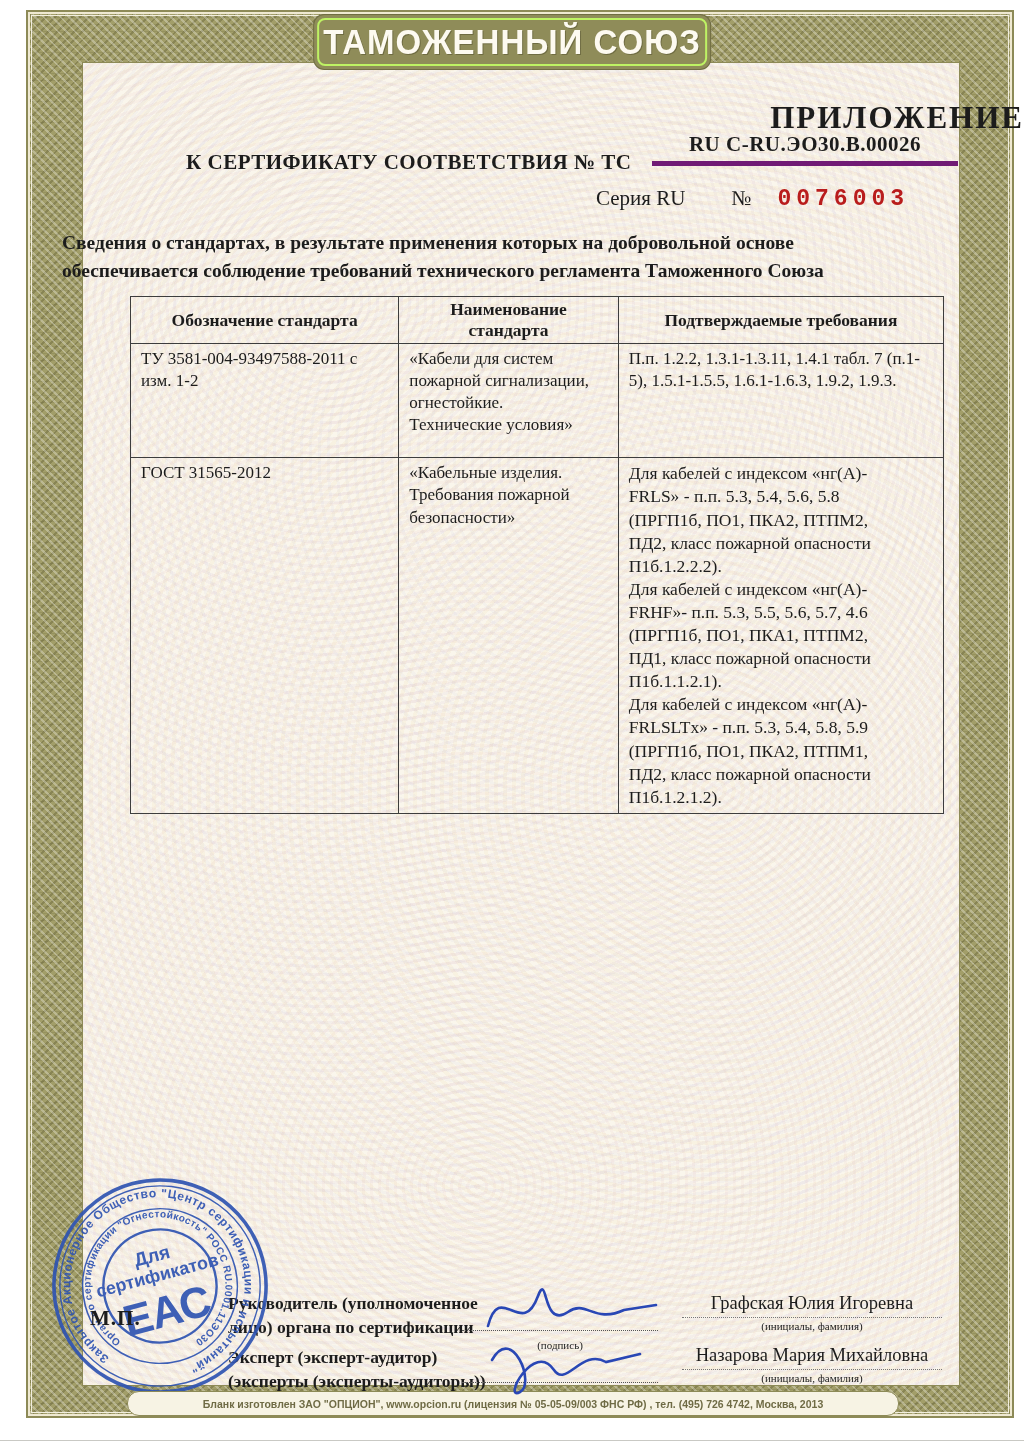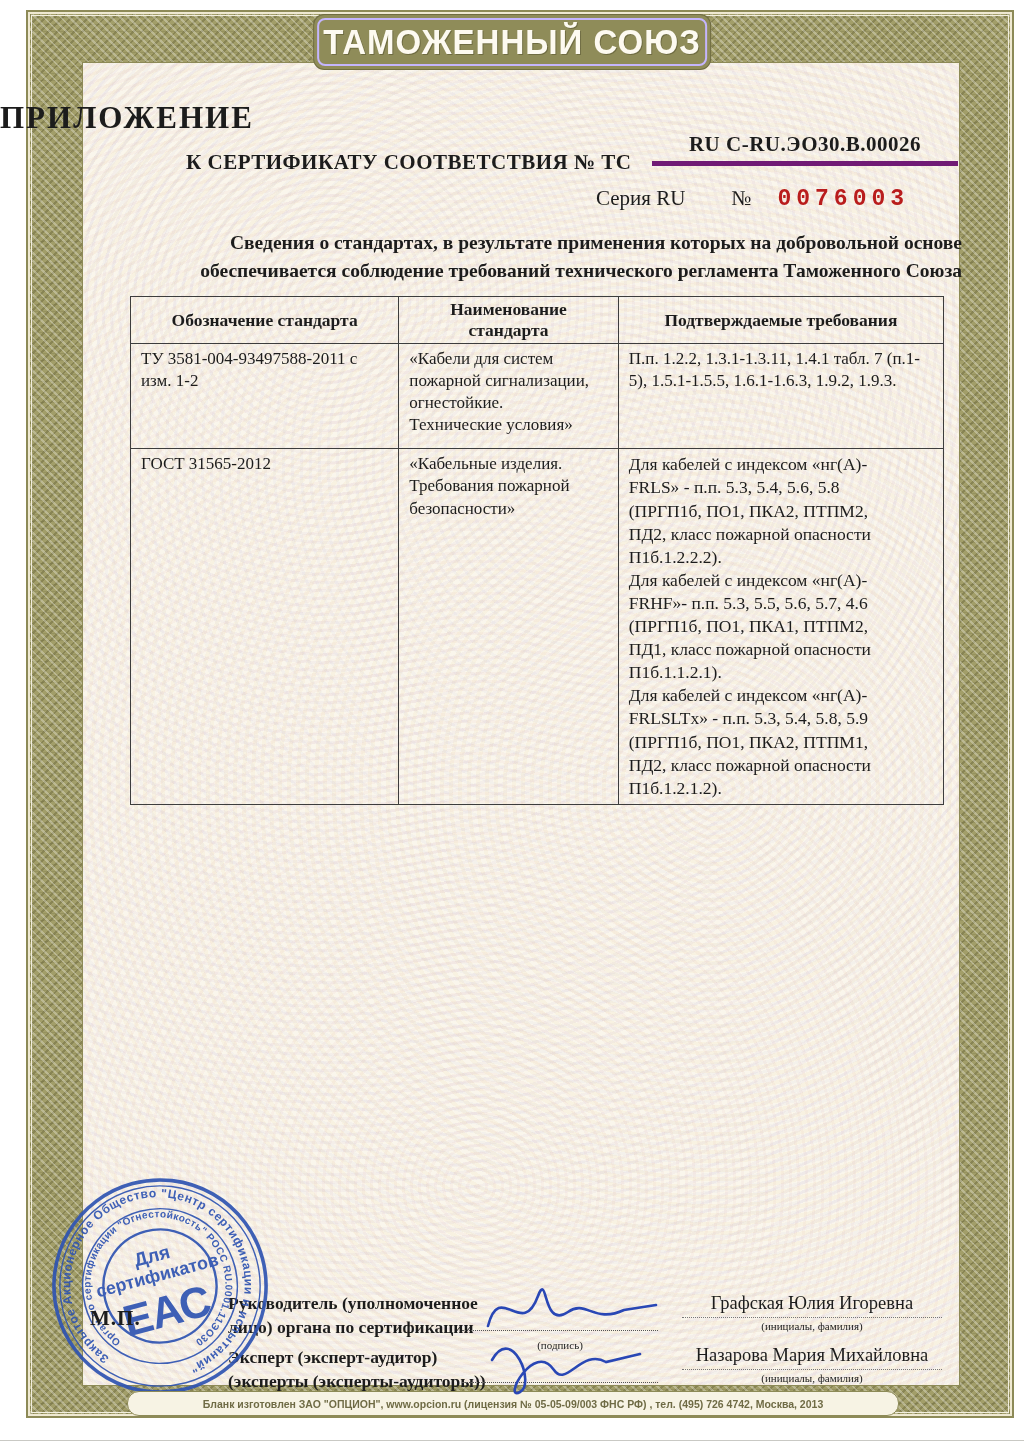--- a/index.html
+++ b/index.html
@@ -23,51 +23,51 @@
            repeating-radial-gradient(circle at 28% 18%, rgba(170,140,200,.07) 0 3px, transparent 3px 8px),
            repeating-radial-gradient(circle at 72% 55%, rgba(228,198,120,.09) 0 4px, transparent 4px 9px),
            repeating-radial-gradient(circle at 45% 85%, rgba(220,150,150,.07) 0 3px, transparent 3px 8px),
            repeating-radial-gradient(circle at 60% 30%, rgba(150,160,220,.06) 0 3px, transparent 3px 9px);
          border:1px solid #8d8a57;}
 
   
   .banner{position:absolute;left:50%;top:15px;transform:translateX(-50%);z-index:4;
           background:#8f8c59;border-radius:10px;padding:3px;
           box-shadow:0 0 0 1px #6f6c42;}
-  .banner-inner{border:2px solid #c4b5fd;border-radius:8px;padding:3px 4px;}
+  .banner-inner{border:2px solid #bef264;border-radius:8px;padding:3px 4px;}
   .banner-inner span{font-family:"Liberation Sans", sans-serif;font-weight:700;font-size:33px;
           letter-spacing:1px;color:#fdfaf0;text-shadow:1px 1px 0 #6f6c42;white-space:nowrap;
           display:inline-block;transform:scaleY(1.08);}
 
   
-  .title{position:absolute;left:0;width:1024px;top:100px;text-align:left;z-index:3;
+  .title{position:absolute;left:0;width:1024px;top:100px;text-align:right;z-index:3;
          font-size:31px;font-weight:700;letter-spacing:2px;}
   .subtitle{position:absolute;left:186px;top:150px;z-index:3;font-size:21px;font-weight:700;letter-spacing:.5px;}
   .certnum-wrap{position:absolute;left:652px;top:132px;width:306px;z-index:3;
          border-bottom:5px solid #701a75;text-align:center;padding-bottom:4px;}
   .certnum{font-size:21px;font-weight:700;letter-spacing:.5px;}
   .series-row{position:absolute;left:596px;top:186px;z-index:3;font-size:21px;display:flex;align-items:baseline;}
   .series-label{margin-right:46px;}
   .number-sign{margin-right:26px;}
   .serial{font-family:Liberation Mono, monospace;font-weight:700;font-size:23px;
           letter-spacing:5px;color:#b91c1c;}
 
   
-  .intro{position:absolute;left:62px;top:229px;width:900px;z-index:3;text-align:right;
+  .intro{position:absolute;left:62px;top:229px;width:900px;z-index:3;text-align:left;
          font-size:19.5px;font-weight:700;line-height:1.45;}
 
   
   table.standards{position:absolute;left:130px;top:296px;width:814px;z-index:3;
          border-collapse:collapse;table-layout:fixed;}
   table.standards th, table.standards td{border:1.6px solid #3d3d3d;vertical-align:top;
          font-size:17px;line-height:1.3;}
   table.standards th{height:41px;vertical-align:middle;text-align:center;font-size:17.5px;
          font-weight:700;line-height:1.2;padding:2px 24px;}
   td.c-designation{padding:4px 10px 4px 10px;height:88px;}
-  td.c-name{padding:4px 14px 12px 10px;}
+  td.c-name{padding:4px 14px 21px 10px;}
   td.c-req{padding:4px 8px 4px 10px;}
   td.c-req.tall{height:330px;padding-right:34px;line-height:1.32;font-size:17.5px;}
   td p{margin:0;}
 
   
   .stamp{position:absolute;left:46px;top:1172px;z-index:4;opacity:.92;}
   .mp{position:absolute;left:90px;top:1306px;z-index:5;font-size:21px;font-weight:700;letter-spacing:1px;}
 
   
   .role{position:absolute;z-index:3;font-size:17.5px;font-weight:700;line-height:1.35;}

